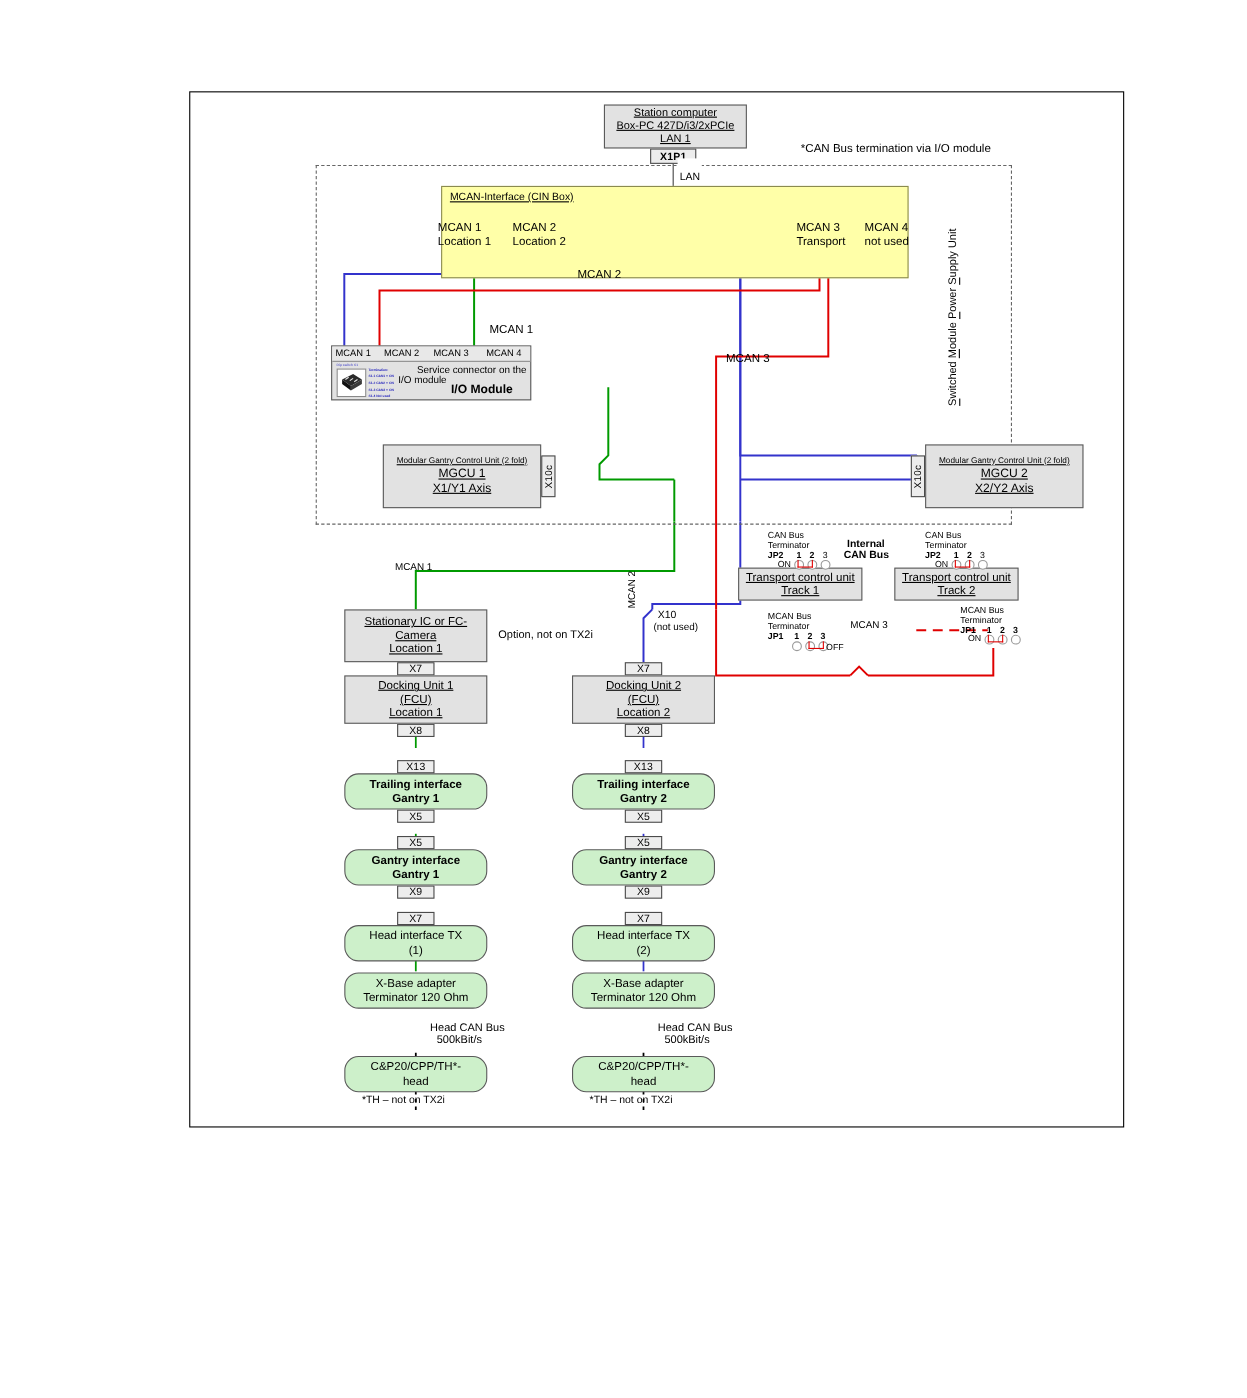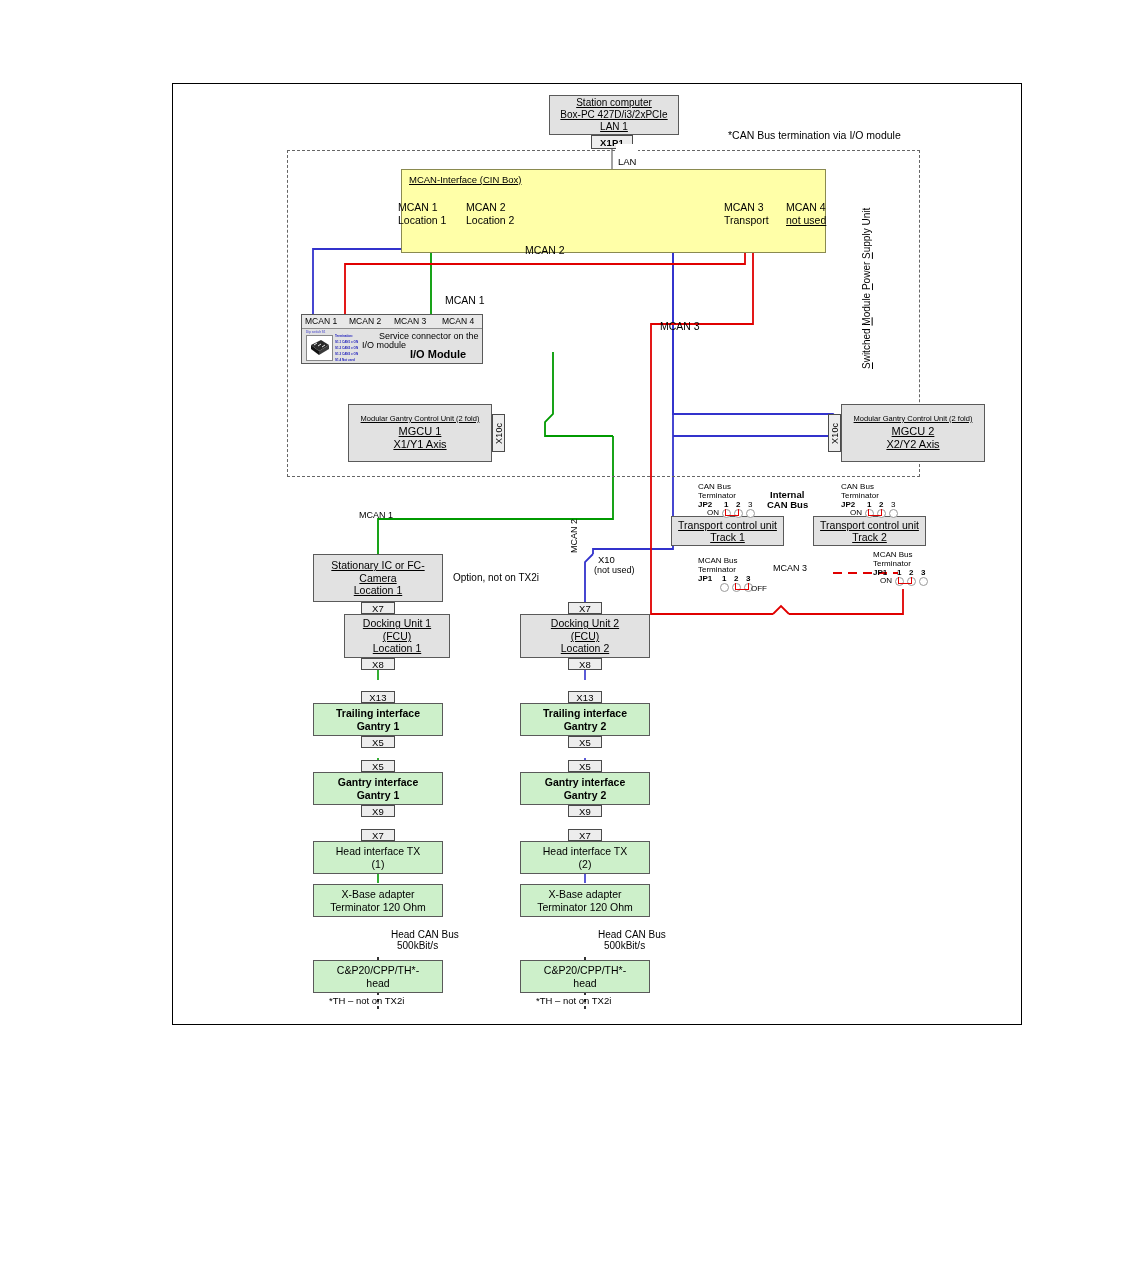--- a/index.html
+++ b/index.html
@@ -2,21 +2,21 @@
 <html><head>
 <meta charset="utf-8">
 <style>
   html,body{margin:0;padding:0;background:#ffffff;}
   body{width:1134px;height:1271px;font-family:"Liberation Sans",sans-serif;color:#000;}
   #page{position:absolute;left:172px;top:83px;width:848px;height:940px;border:1.5px solid #000;background:#fff;}
   
   .box{position:absolute;box-sizing:border-box;border:1px solid #5a5a5a;display:flex;flex-direction:column;
        align-items:center;justify-content:center;text-align:center;line-height:1.18;}
   .grey{background:#e2e2e2;text-decoration:underline;}
-  .green{background:#cdf0ca;}
+  .green{background:#cdf0ca;border-radius:13px;}
   .yellow{background:#ffffa8;}
   .mint{background:#cdf0ca;border:1px solid #4d5a3c;}
   .conn{position:absolute;box-sizing:border-box;background:#ededed;border:1px solid #4b4b4b;
         font-size:9.5px;display:flex;align-items:center;justify-content:center;letter-spacing:.2px;}
   .lbl{position:absolute;font-size:9.5px;white-space:nowrap;}
   .lbl11{position:absolute;font-size:10.5px;white-space:nowrap;}
   .b{font-weight:bold;}
   .u{text-decoration:underline;}
   
   #smps-area{position:absolute;left:114px;top:66px;width:633px;height:327px;
@@ -111,21 +111,21 @@
   <div class="lbl u" style="left:236px;top:90px;">MCAN-Interface (CIN Box)</div>
 
 
   <div class="lbl11" style="left:225px;top:117px;">MCAN 1</div>
   <div class="lbl11" style="left:225px;top:130px;">Location 1</div>
   <div class="lbl11" style="left:293px;top:117px;">MCAN 2</div>
   <div class="lbl11" style="left:293px;top:130px;">Location 2</div>
   <div class="lbl11" style="left:551px;top:117px;">MCAN 3</div>
   <div class="lbl11" style="left:551px;top:130px;">Transport</div>
   <div class="lbl11" style="left:613px;top:117px;">MCAN 4</div>
-  <div class="lbl11" style="left:613px;top:130px;text-decoration:underline;">not used</div>
+  <div class="lbl11" style="left:613px;top:130px;">not used</div>
 
   <div class="lbl11" style="left:352px;top:160px;">MCAN 2</div>
   <div class="lbl11" style="left:272px;top:210px;">MCAN 1</div>
   <div class="lbl11" style="left:487px;top:236px;">MCAN 3</div>
 
   <div style="position:absolute;left:128px;top:230px;width:180px;height:48px;border:1px solid #5a5a5a;background:#e2e2e2;">
     <div style="position:absolute;left:0;top:0;width:100%;height:13px;border-bottom:1px solid #8c8c8c;background:#e8e8e8;">
       <span class="lbl" style="left:3px;top:1px;font-size:8.5px;">MCAN 1</span>
       <span class="lbl" style="left:47px;top:1px;font-size:8.5px;">MCAN 2</span>
       <span class="lbl" style="left:92px;top:1px;font-size:8.5px;">MCAN 3</span>
@@ -242,21 +242,21 @@
   <div class="lbl" style="left:186px;top:426px;font-size:9px;">MCAN 1</div>
 
   <div class="box grey" style="left:140px;top:470px;width:130px;height:48px;font-size:10.5px;">
     <div>Stationary IC or FC-</div>
     <div>Camera</div>
     <div>Location 1</div>
   </div>
   <div class="lbl" style="left:280px;top:488px;font-size:10px;">Option, not on TX2i</div>
 
   <div class="conn" style="left:188px;top:518px;width:34px;height:12px;">X7</div>
-  <div class="box grey" style="left:140px;top:530px;width:106px;height:44px;font-size:10.5px;margin-left:31px;">
+  <div class="box grey" style="left:140px;top:530px;width:130px;height:44px;font-size:10.5px;">
     <div>Docking Unit 1</div>
     <div>(FCU)</div>
     <div>Location 1</div>
   </div>
   <div class="conn" style="left:188px;top:574px;width:34px;height:12px;">X8</div>
   <div class="conn" style="left:188px;top:607px;width:34px;height:12px;">X13</div>
 
   <div class="box green b" style="left:140px;top:619px;width:130px;height:33px;font-size:10.5px;">
     <div>Trailing interface</div>
     <div>Gantry  1</div>

